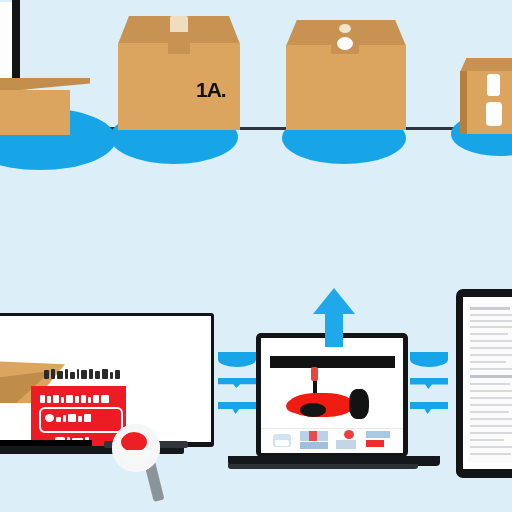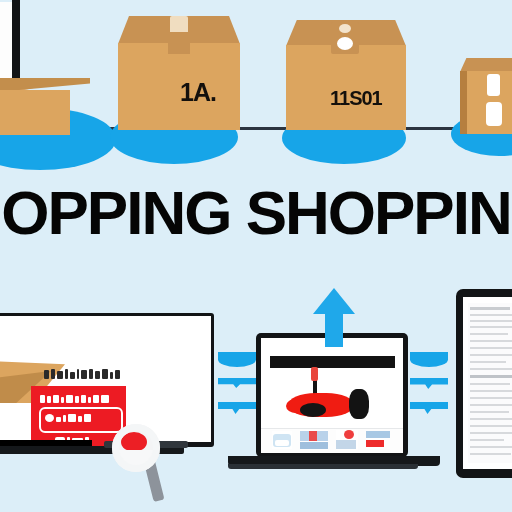--- a/index.html
+++ b/index.html
@@ -106,45 +106,43 @@
 
   </div>
 
   <div class="ellipse" style="left:110px;top:110px;width:128px;height:54px;"></div>
   <div class="abs" style="left:118px;top:16px;width:122px;height:114px;">
     <div class="boxtop" style="left:0;top:0;width:122px;height:28px;
                 clip-path:polygon(9% 0,91% 0,100% 100%,0 100%);background:#c89253;"></div>
     <div class="boxface" style="left:0;top:27px;width:122px;height:87px;background:#dca55f;"></div>
     <div class="abs" style="left:52px;top:0px;width:18px;height:18px;background:#f0ddc0;border-radius:2px;"></div>
     <div class="abs" style="left:50px;top:16px;width:22px;height:22px;background:#c89253;"></div>
-    <div class="boxlabel" style="left:62px;top:62px;font-size:25px;">1A.</div>
+    <div class="boxlabel" style="left:78px;top:62px;font-size:21px;">1A.</div>
   </div>
 
   <div class="ellipse" style="left:282px;top:112px;width:124px;height:52px;"></div>
   <div class="abs" style="left:286px;top:20px;width:120px;height:110px;">
     <div class="boxtop" style="left:0;top:0;width:120px;height:26px;
                 clip-path:polygon(9% 0,91% 0,100% 100%,0 100%);background:#c89253;"></div>
     <div class="boxface" style="left:0;top:25px;width:120px;height:85px;background:#dca55f;"></div>
     <div class="abs" style="left:45px;top:2px;width:28px;height:32px;background:#c89253;border-radius:2px;"></div>
     <div class="abs" style="left:53px;top:4px;width:12px;height:9px;background:#f3e4cd;border-radius:50%;"></div>
     <div class="abs" style="left:51px;top:17px;width:16px;height:13px;background:#ffffff;border-radius:50%;"></div>
-    <div class="boxlabel" style="left:44px;top:67px;font-size:20px;">11S01</div>
   </div>
 
   <div class="ellipse" style="left:451px;top:112px;width:96px;height:44px;"></div>
   <div class="abs" style="left:460px;top:58px;width:80px;height:76px;">
     <div class="boxtop" style="left:0;top:0;width:80px;height:14px;
                 clip-path:polygon(8% 0,92% 0,100% 100%,0 100%);background:#c89253;"></div>
     <div class="boxface" style="left:0;top:13px;width:80px;height:63px;background:#dca55f;"></div>
     <div class="abs" style="left:27px;top:16px;width:13px;height:22px;background:#ffffff;border-radius:3px;"></div>
     <div class="abs" style="left:26px;top:44px;width:16px;height:24px;background:#ffffff;border-radius:4px;"></div>
     <div class="abs" style="left:0;top:13px;width:7px;height:63px;background:#b67f3f;"></div>
   </div>
 
-  <div id="title">OPPING SHOPPIN</div>
 
   <div class="abs" style="left:-14px;top:313px;width:232px;height:160px;">
     <div class="screen-frame" style="left:0;top:0;width:228px;height:134px;background:#121416;border-radius:3px;"></div>
     <div class="screen-inner" style="left:3px;top:3px;width:222px;height:126px;background:#ffffff;"></div>
 
     <div class="abs" style="left:3px;top:48px;width:76px;height:42px;background:#dca55f;
                 clip-path:polygon(0 0,100% 8%,58% 100%,0 100%);"></div>
     <div class="abs" style="left:3px;top:58px;width:62px;height:32px;background:#c08c4a;
                 clip-path:polygon(0 24%,100% 0,44% 100%,0 100%);"></div>
 

